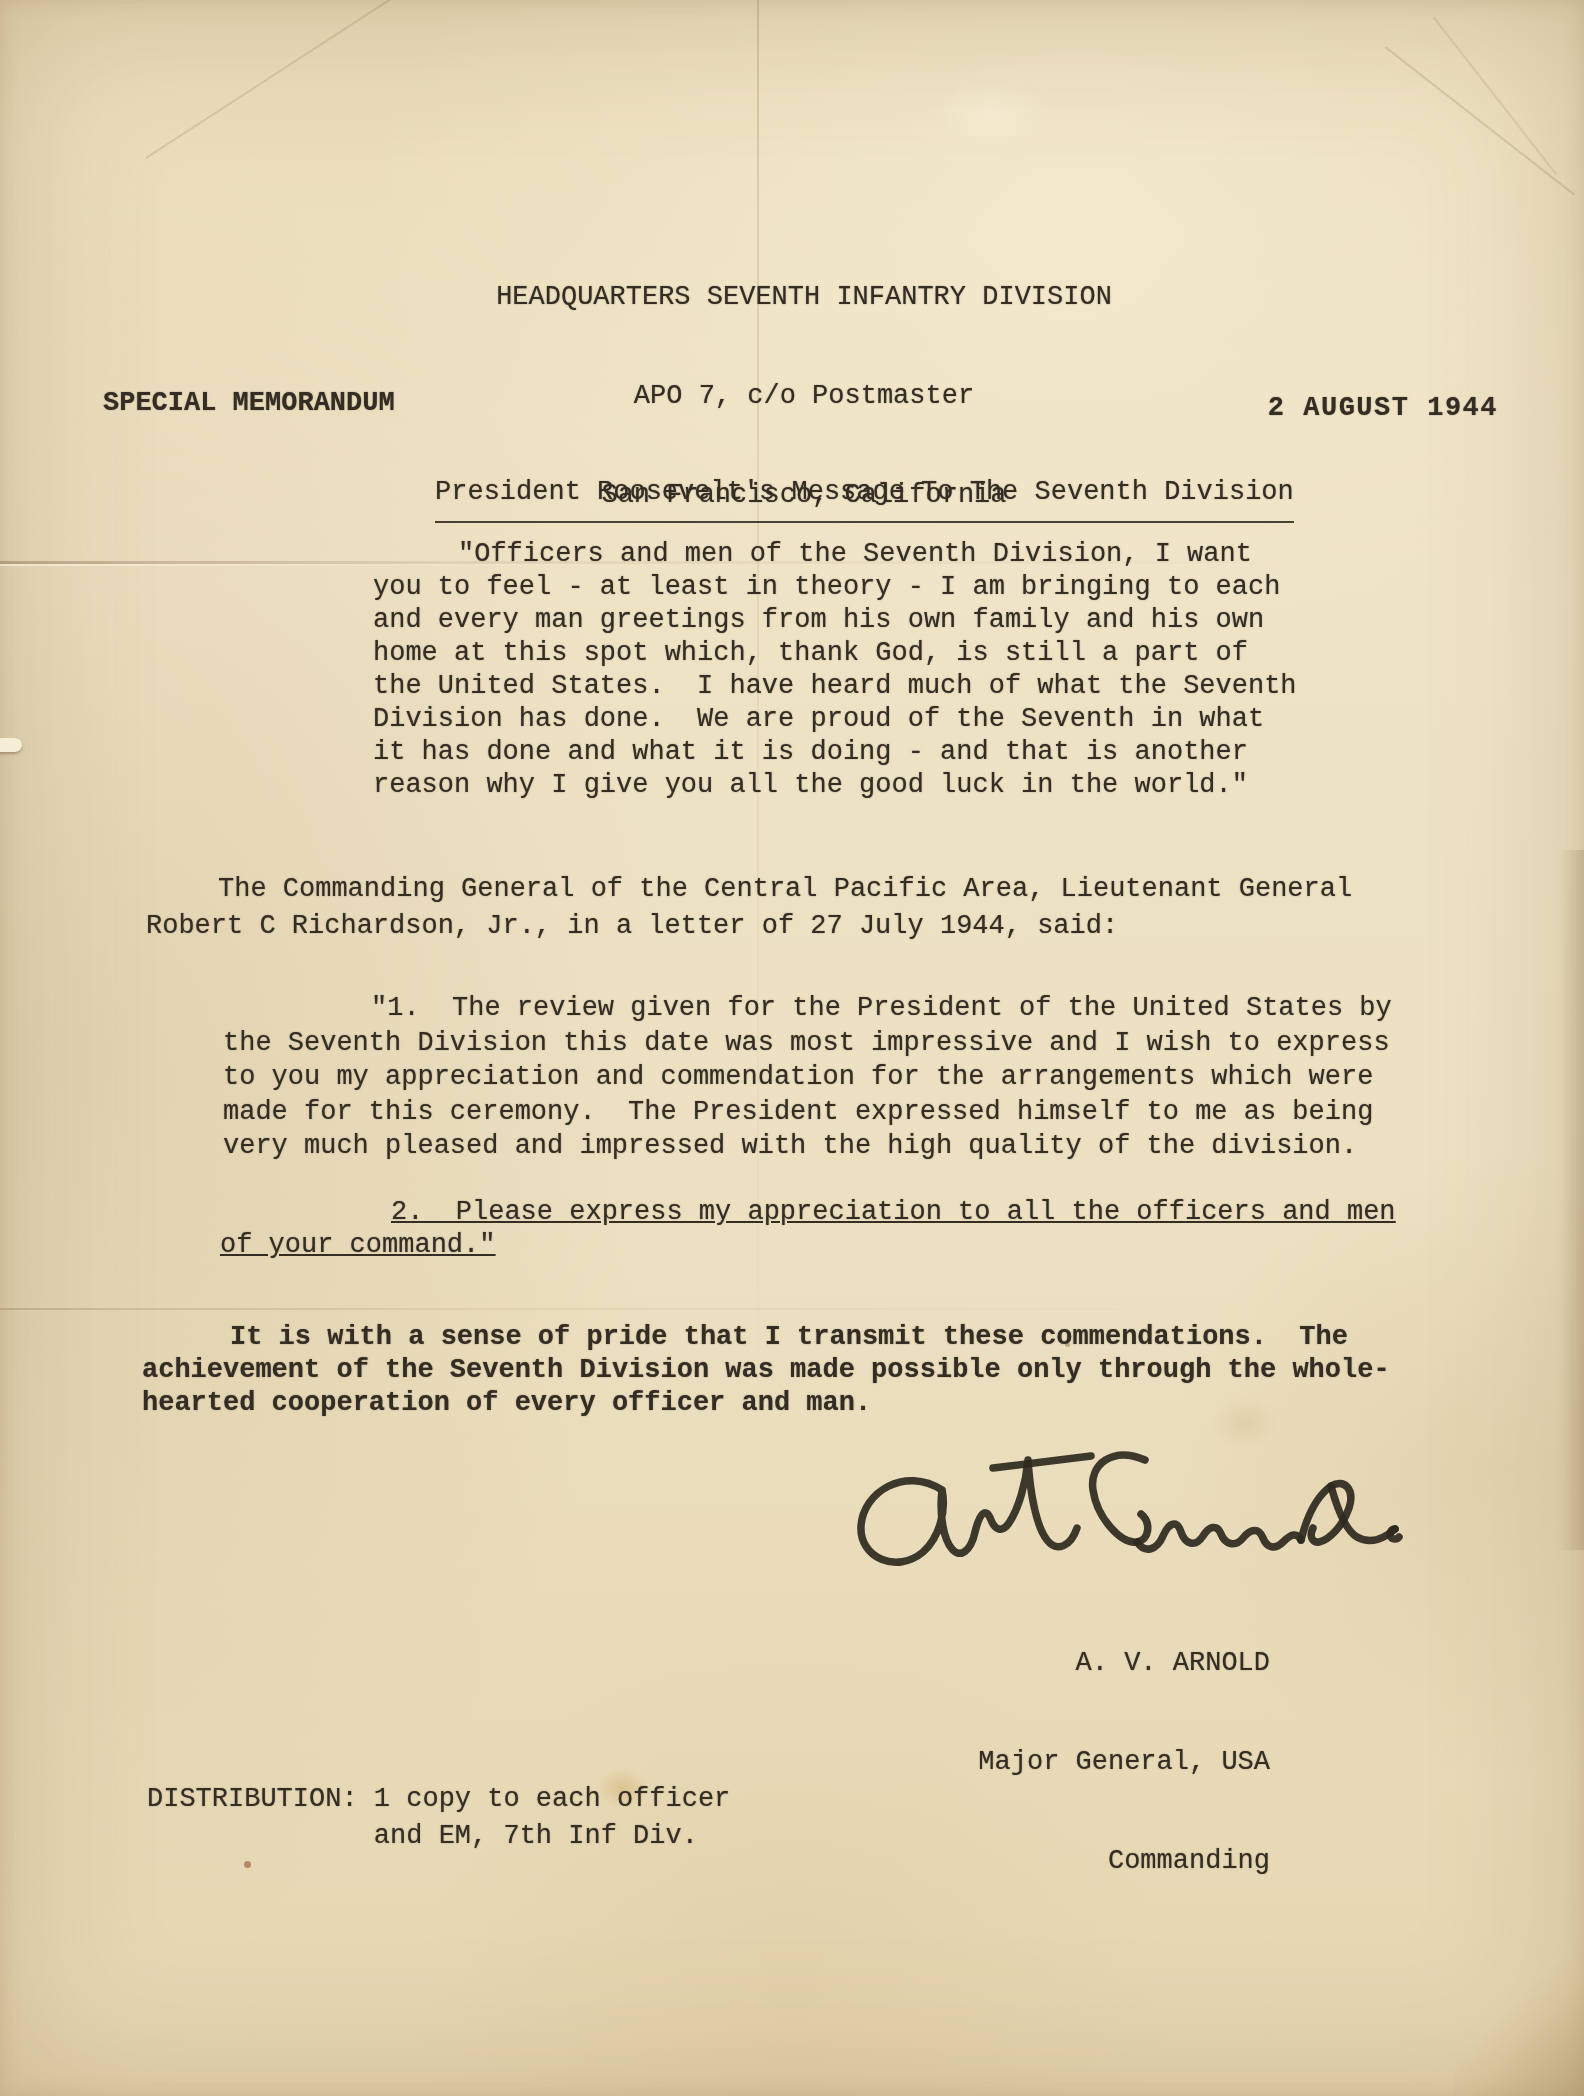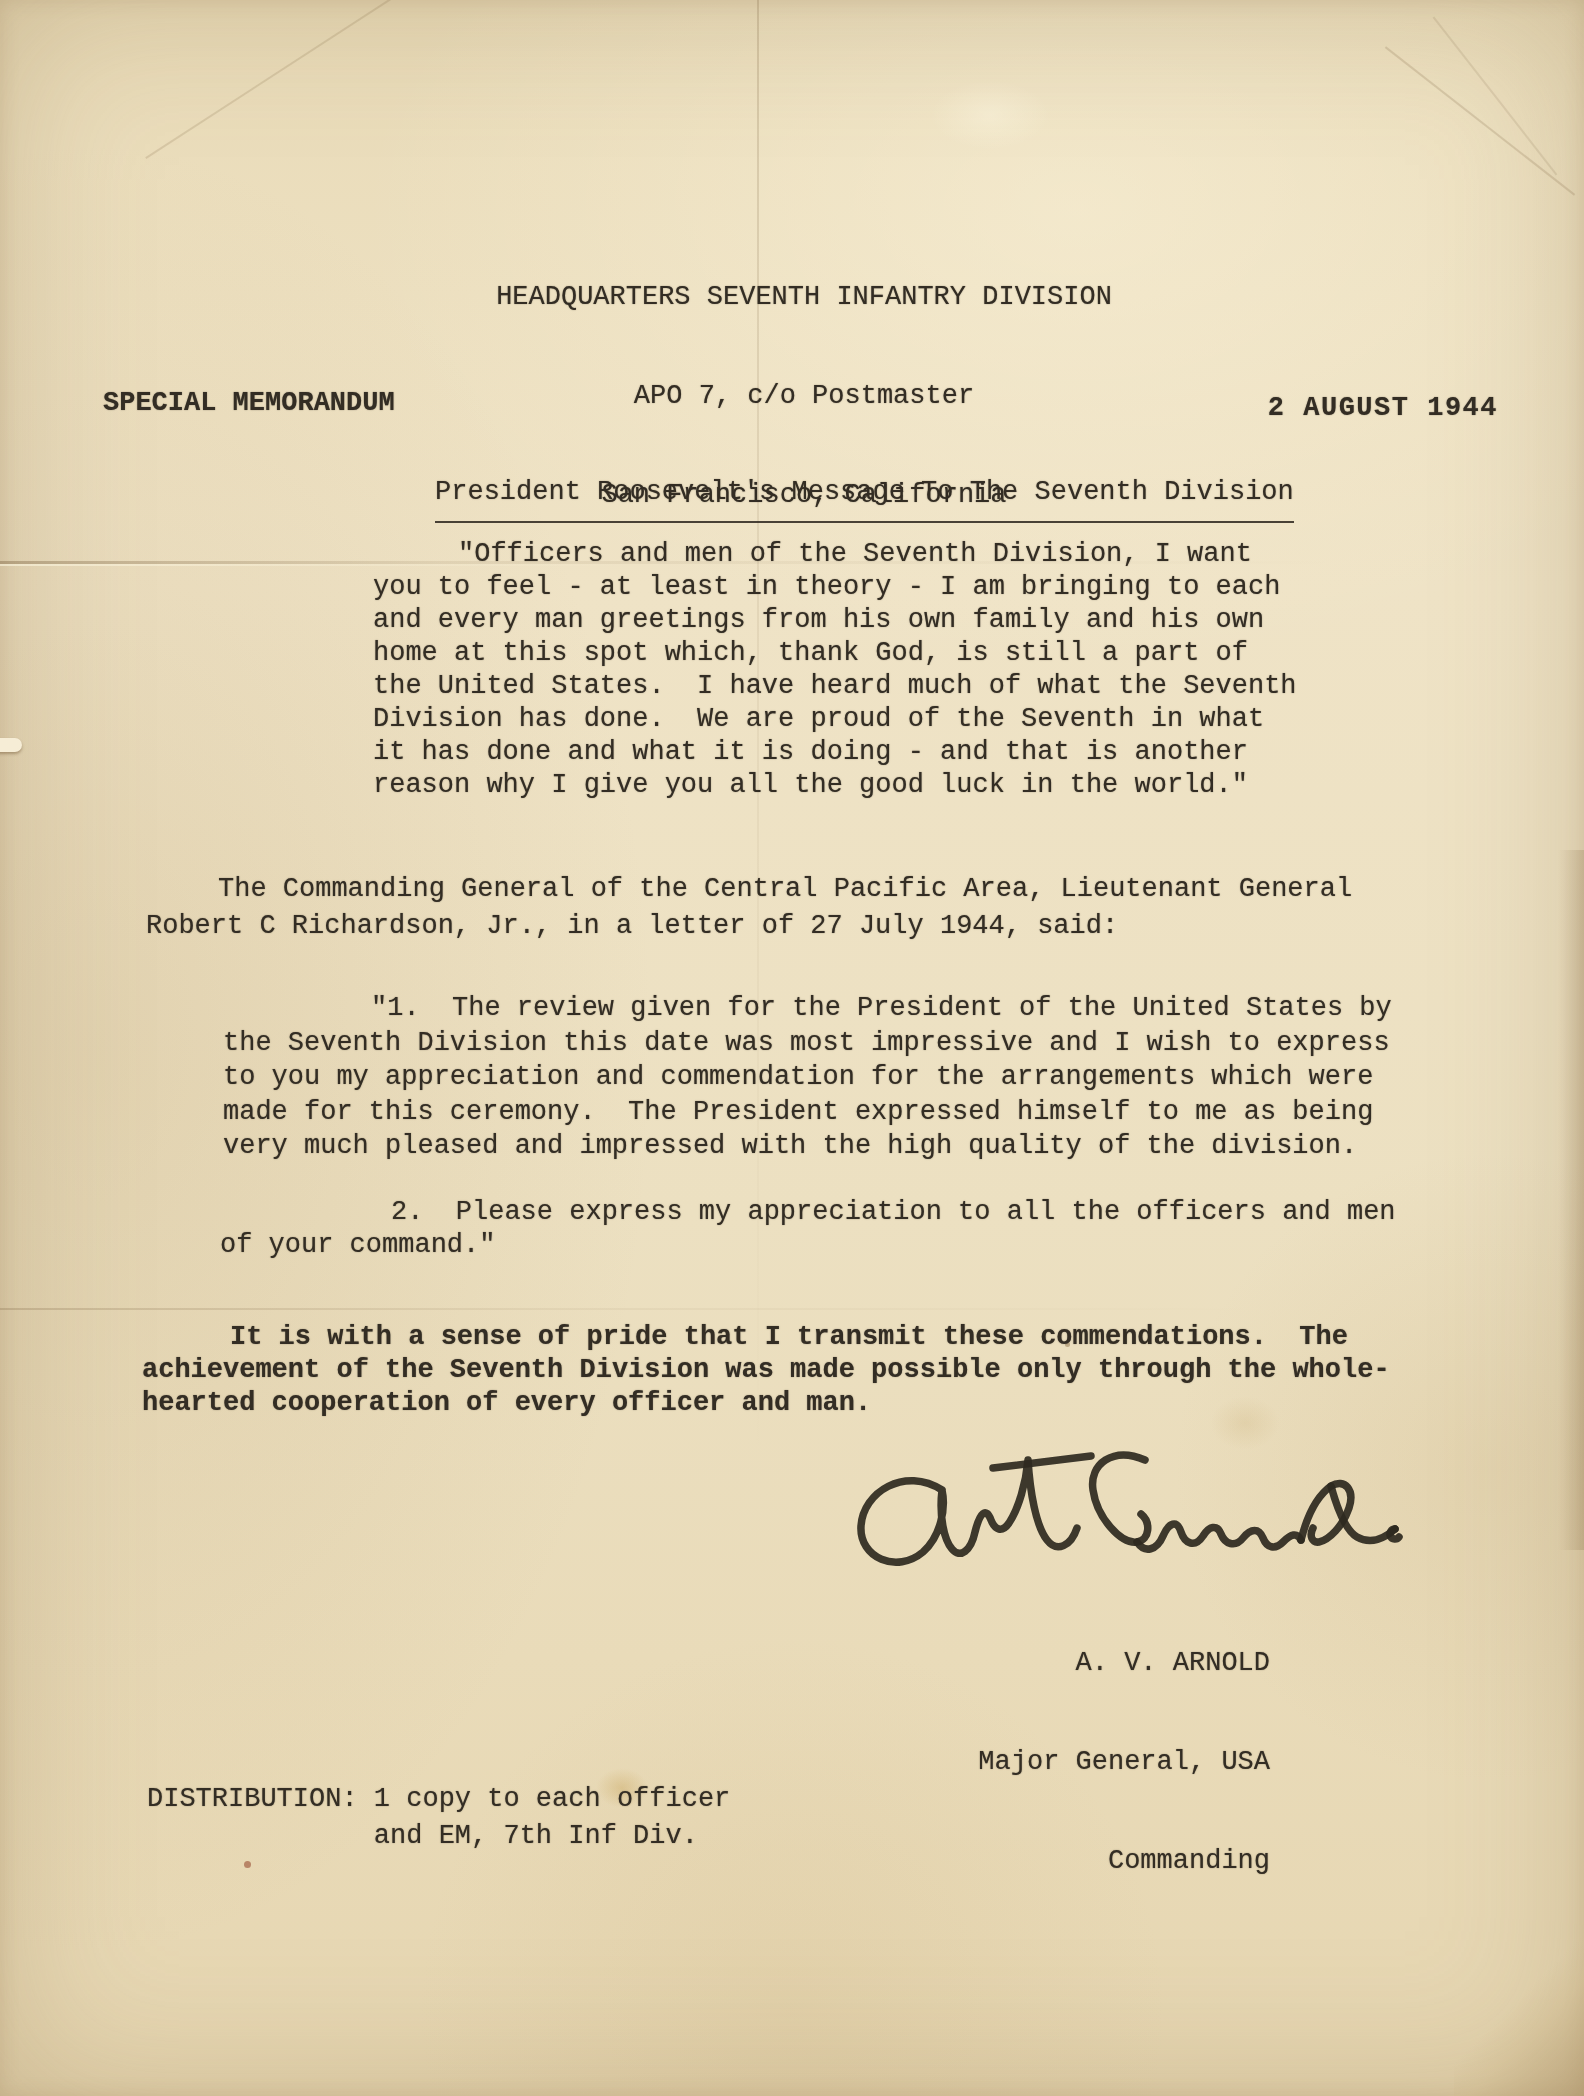--- a/index.html
+++ b/index.html
@@ -20,21 +20,21 @@
   .txt{position:absolute;font-size:27px;white-space:pre;text-shadow:0 0 1.3px rgba(47,40,30,0.55);}
   .header-block{top:215px;left:0;right:0;text-align:center;line-height:33px;transform:translateX(12px);}
   .memo-row{top:388px;left:103px;right:86px;display:flex;justify-content:space-between;align-items:baseline;white-space:pre;position:absolute;font-size:27px;text-shadow:0 0 1.3px rgba(47,40,30,0.6);}
   .memo-label{font-weight:bold;}
   .date{font-weight:bold;letter-spacing:1.5px;position:relative;top:5px;}
   .title-wrap{top:447px;left:0;right:0;text-align:center;transform:translateX(40px);}
   .title-underline{display:inline-block;border-bottom:2.5px solid rgba(43,37,28,0.85);padding-bottom:14px;}
   .quote{top:538px;left:373px;line-height:33px;text-indent:85px;}
   .intro{top:871px;left:146px;line-height:37px;text-indent:72px;font-family:Liberation Mono, monospace;}
   .item1{top:991px;left:223px;line-height:34.5px;text-indent:148px;}
-  .item2{top:1196px;left:220px;line-height:33px;text-indent:171px;}
+  .item2{top:1196px;left:220px;line-height:33px;text-indent:171px;text-decoration:underline;}
   .closing{top:1321px;left:142px;line-height:33px;text-indent:88px;font-weight:bold;}
   .sig-svg{position:absolute;left:845px;top:1416px;width:565px;height:198px;}
   .sig-svg path{fill:none;stroke:#2e2920;stroke-width:7.5;stroke-linecap:round;stroke-linejoin:round;opacity:0.92;}
   .sig-block{top:1581px;left:880px;width:390px;text-align:right;line-height:33px;}
   .distribution{top:1771px;left:147px;line-height:37px;margin-top:10px;}
 
   
   .crease-h1{position:absolute;left:0;right:0;top:561px;height:3px;
     background:linear-gradient(90deg,rgba(108,82,48,0.35),rgba(108,82,48,0.10) 28%,rgba(108,82,48,0.04) 60%,transparent 85%);}
   .crease-h1b{position:absolute;left:0;width:40%;top:564px;height:2px;background:linear-gradient(90deg,rgba(255,250,228,0.55),transparent);}

